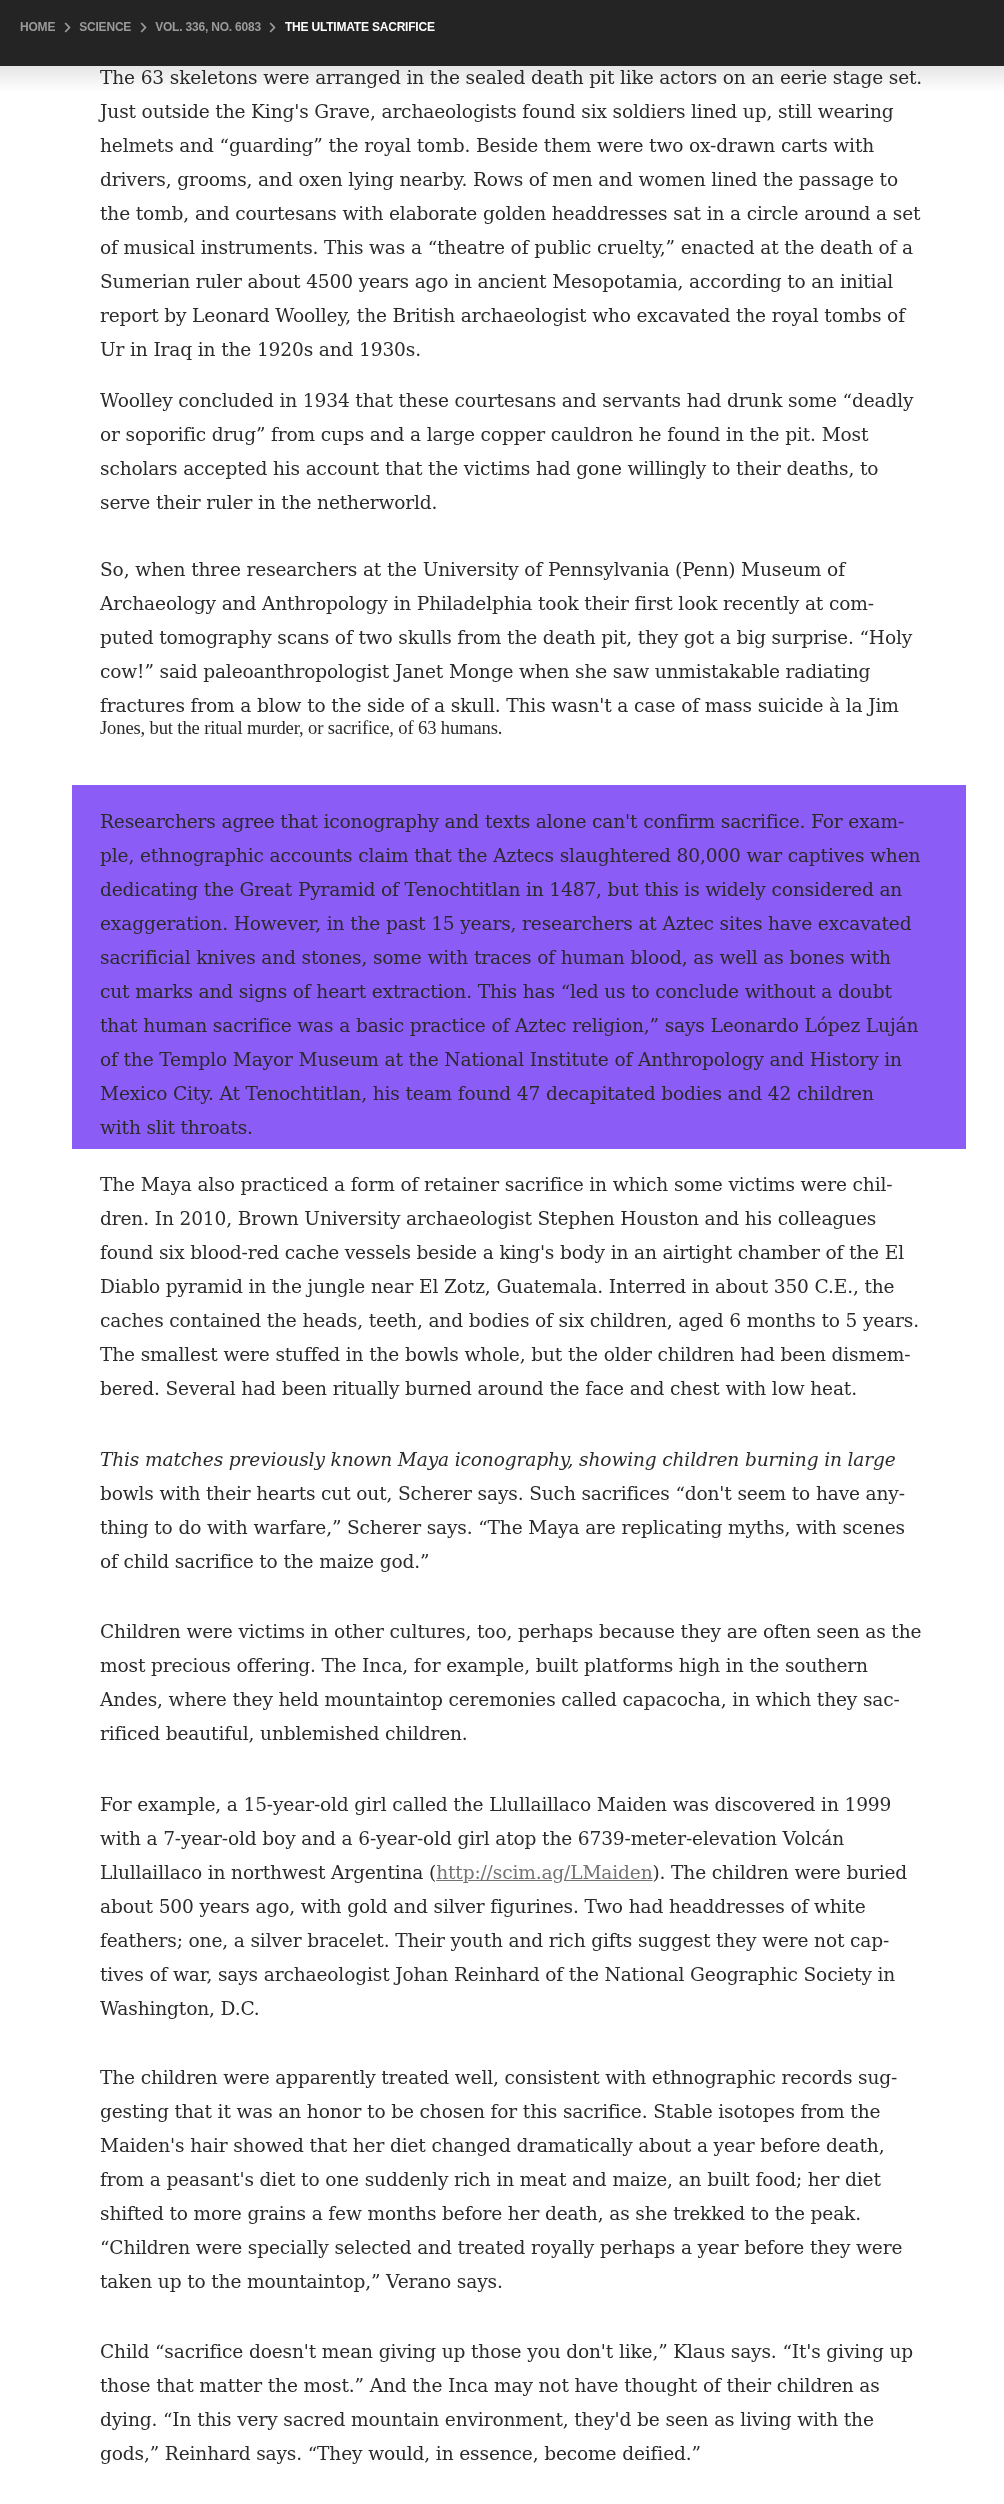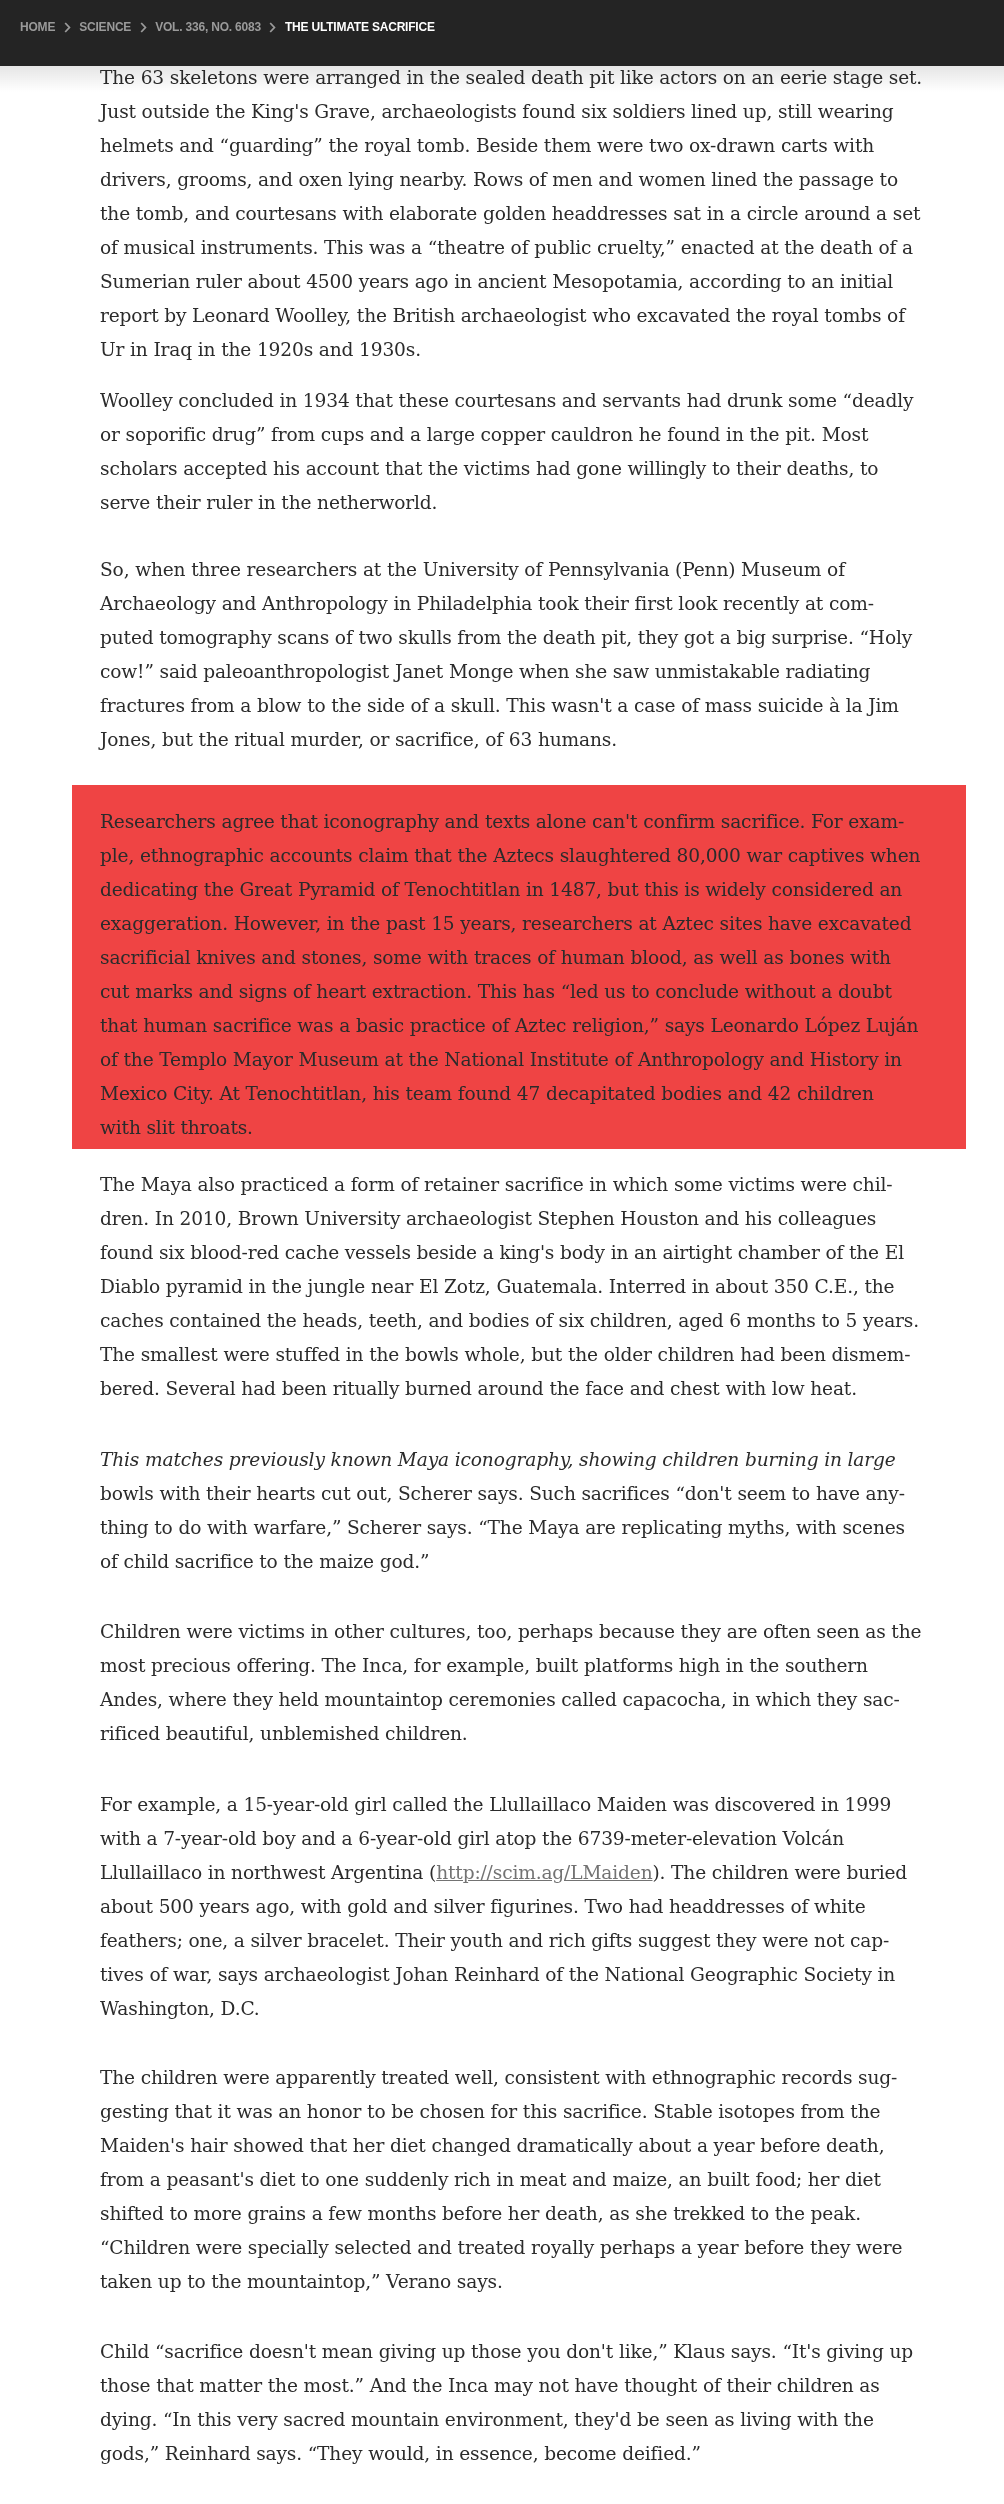--- a/index.html
+++ b/index.html
@@ -63,21 +63,21 @@
       left: 100px;
       width: 880px;
       color: #2b2b2b;
       font-size: 18.6px;
       letter-spacing: -0.15px;
     }
     .para.boxed {
       left: 72px;
       width: 866px;
       padding-left: 28px;
-      background: #ef4444;
+      background: #8b5cf6;
       overflow: hidden;
     }
     .line {
       position: absolute;
       left: 0;
       height: 34px;
       line-height: 34px;
       white-space: nowrap;
     }
     .para.boxed .line { left: 28px; }
@@ -132,21 +132,21 @@
       <span class="line" style="top: 34px;">or soporific drug” from cups and a large copper cauldron he found in the pit. Most</span>
       <span class="line" style="top: 68px;">scholars accepted his account that the victims had gone willingly to their deaths, to</span>
       <span class="line" style="top: 102px;">serve their ruler in the netherworld.</span>
     </p>
     <p class="para" style="margin: 0px; top: 553px; height: 204px;">
       <span class="line" style="top: 0px;">So, when three researchers at the University of Pennsylvania (Penn) Museum of</span>
       <span class="line" style="top: 34px;">Archaeology and Anthropology in Philadelphia took their first look recently at com-</span>
       <span class="line" style="top: 68px;">puted tomography scans of two skulls from the death pit, they got a big surprise. “Holy</span>
       <span class="line" style="top: 102px;">cow!” said paleoanthropologist Janet Monge when she saw unmistakable radiating</span>
       <span class="line" style="top: 136px;">fractures from a blow to the side of a skull. This wasn't a case of mass suicide à la Jim</span>
-      <span class="line" style="top: 170px;">Jones, but the ritual murder, or sacrifice, of 63 humans.</span>
+      <span class="line" style="top: 158px; font-family: Liberation Serif, serif;">Jones, but the ritual murder, or sacrifice, of 63 humans.</span>
     </p>
     <p class="para boxed" style="margin: 0px; top: 785px; height: 364px;">
       <span class="line" style="top: 20px;">Researchers agree that iconography and texts alone can't confirm sacrifice. For exam-</span>
       <span class="line" style="top: 54px;">ple, ethnographic accounts claim that the Aztecs slaughtered 80,000 war captives when</span>
       <span class="line" style="top: 88px;">dedicating the Great Pyramid of Tenochtitlan in 1487, but this is widely considered an</span>
       <span class="line" style="top: 122px;">exaggeration. However, in the past 15 years, researchers at Aztec sites have excavated</span>
       <span class="line" style="top: 156px;">sacrificial knives and stones, some with traces of human blood, as well as bones with</span>
       <span class="line" style="top: 190px;">cut marks and signs of heart extraction. This has “led us to conclude without a doubt</span>
       <span class="line" style="top: 224px;">that human sacrifice was a basic practice of Aztec religion,” says Leonardo López Luján</span>
       <span class="line" style="top: 258px;">of the Templo Mayor Museum at the National Institute of Anthropology and History in</span>

